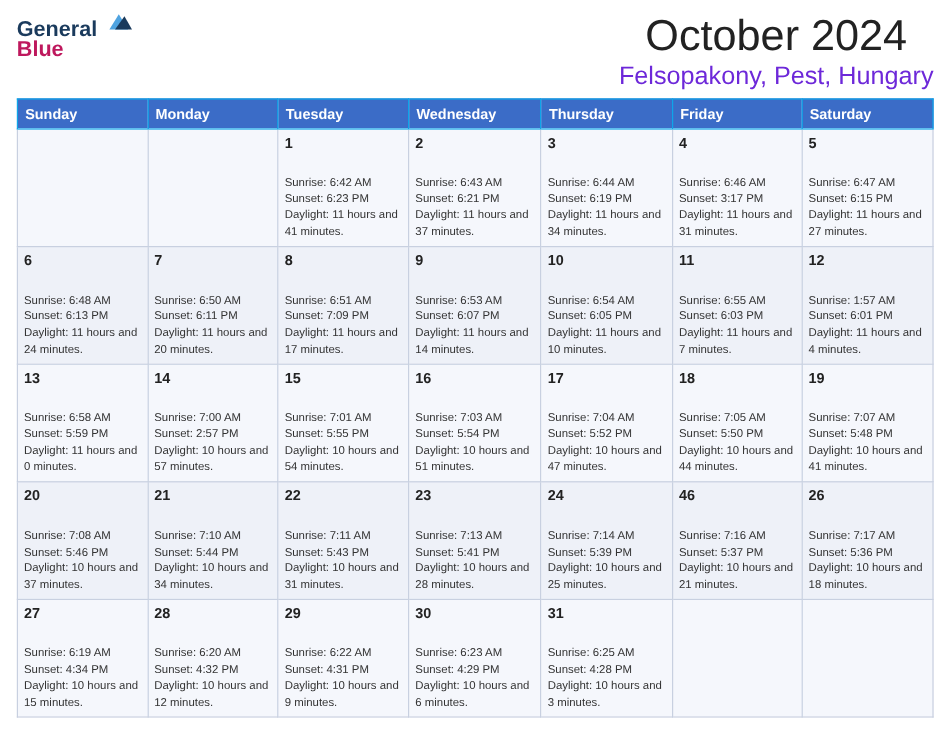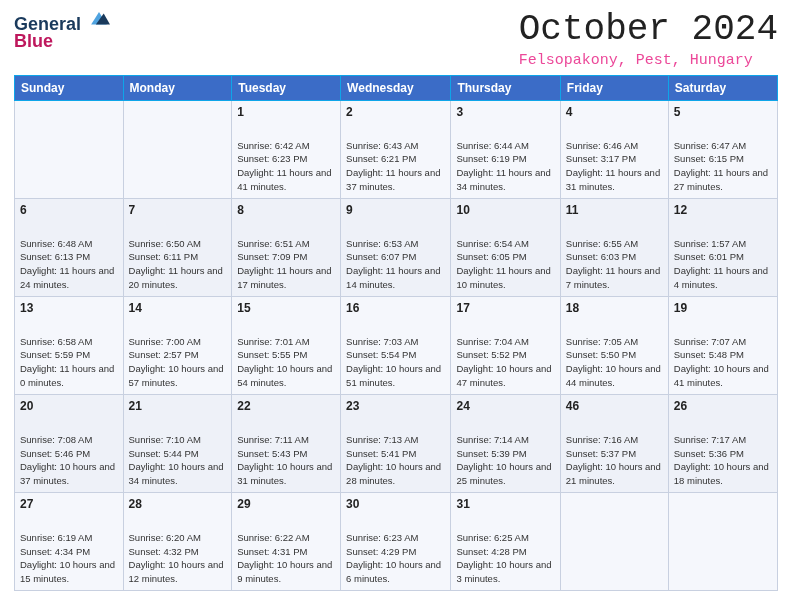--- a/index.html
+++ b/index.html
@@ -32,32 +32,31 @@
       color: #1a3a5c;
       line-height: 1.1;
     }
     .logo-icon {
       width: 22px;
       height: 22px;
       margin-left: 2px;
       margin-top: -2px;
     }
     .title-block {
-      text-align: left;
-      font-family: Liberation Mono, monospace;
+      text-align: center;
     }
     .month-title {
       font-size: 36px;
       font-weight: normal;
       color: #222;
       line-height: 1.1;
     }
     .location-title {
-      font-size: 15px;
-      color: #ec4899;
+      font-size: 21px;
+      color: #6d28d9;
       margin-top: 2px;
     }
     table {
       width: 100%;
       border-collapse: collapse;
       font-size: 10.5px;
     }
     thead tr th {
       background: #3b6cc7;
       color: #fff;

